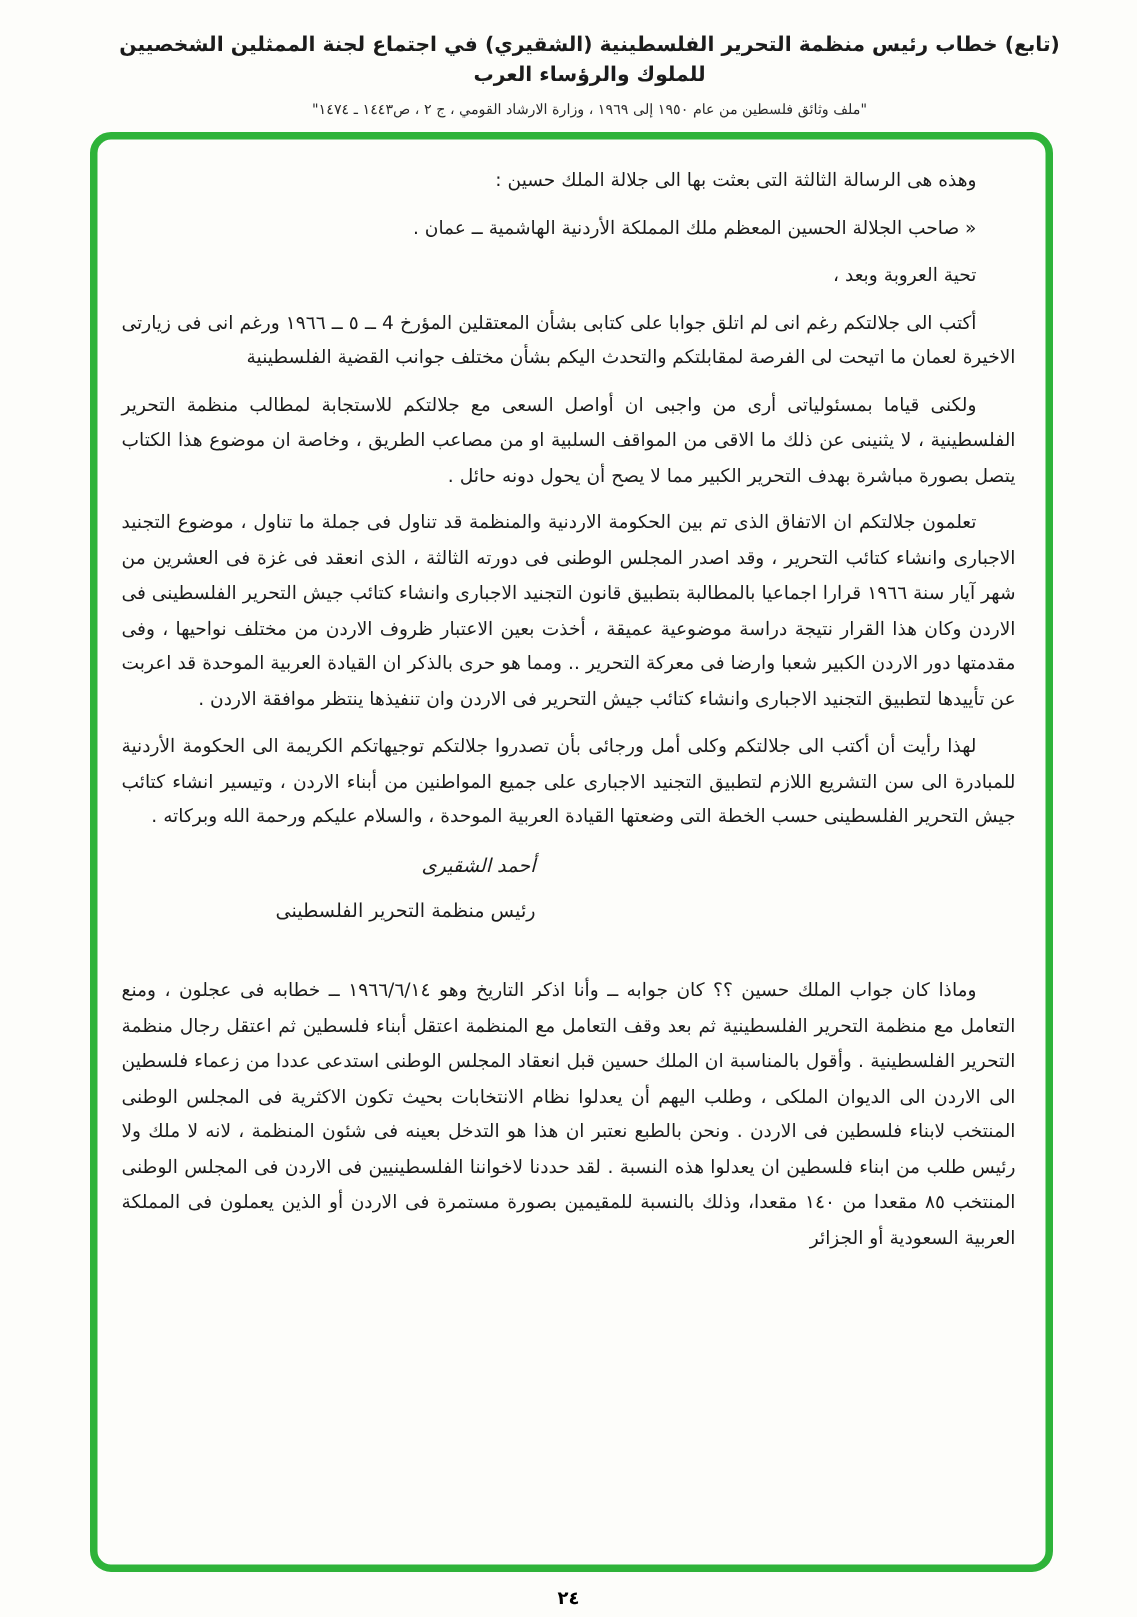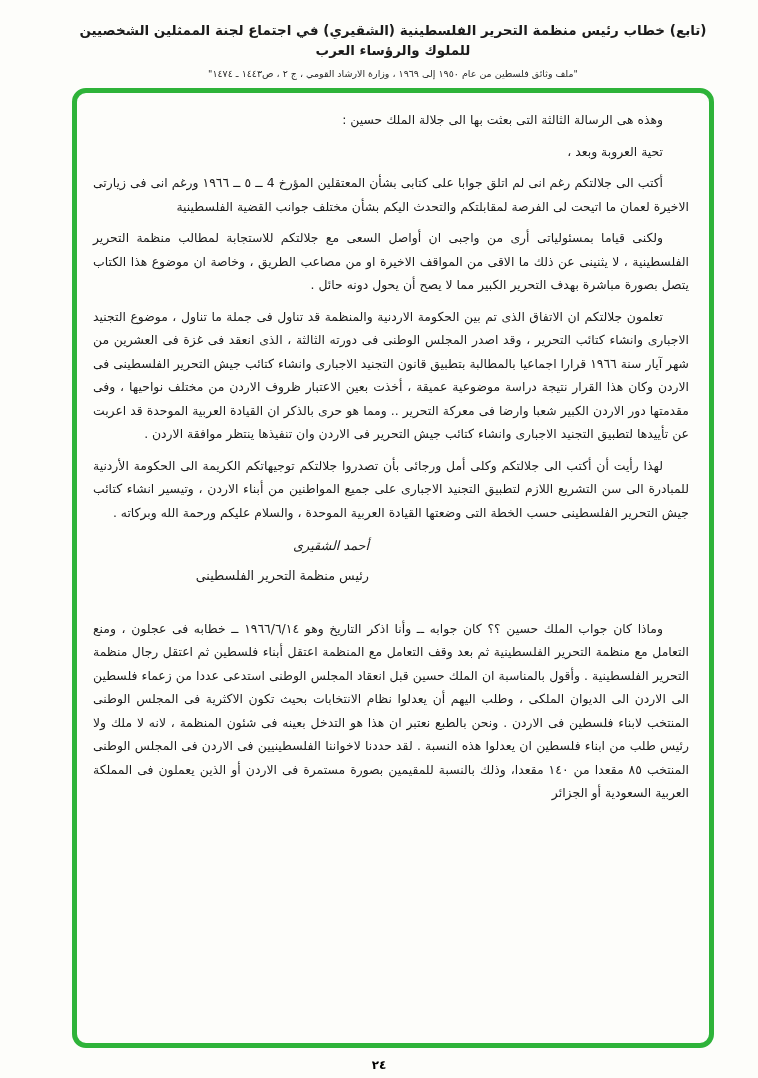--- a/index.html
+++ b/index.html
@@ -25,21 +25,21 @@
     line-height:1.5;
     padding:0 30px;
   }
   .header-sub {
     font-size:9.5px;
     margin-top:7px;
     color:#2a2a2a;
   }
   .frame {
     position:absolute;
-    left:72px;
+    left:60px;
     top:88px;
     width:642px;
     height:960px;
     border:5px solid var(--frame-green, #2eb339);
     border-radius:14px;
     padding:15px 20px 8px 16px;
     overflow:hidden;
     background:#fdfdfa;
   }
   .content {
@@ -78,23 +78,24 @@
 
   <div class="header">
     <div class="header-title">(تابع) خطاب رئيس منظمة التحرير الفلسطينية (الشقيري) في اجتماع لجنة الممثلين الشخصيين للملوك والرؤساء العرب</div>
     <div class="header-sub">"ملف وثائق فلسطين من عام ١٩٥٠ إلى ١٩٦٩ ، وزارة الارشاد القومي ، ج ٢ ، ص١٤٤٣ ـ ١٤٧٤"</div>
   </div>
 
   <div class="frame">
     <div class="content">
 
       <p>وهذه هى الرسالة الثالثة التى بعثت بها الى جلالة الملك حسين :</p>
+      <p>« صاحب الجلالة الحسين المعظم ملك المملكة الأردنية الهاشمية ــ عمان .</p>
       <p>تحية العروبة وبعد ،</p>
       <p>أكتب الى جلالتكم رغم انى لم اتلق جوابا على كتابى بشأن المعتقلين المؤرخ 4 ــ ٥ ــ ١٩٦٦ ورغم انى فى زيارتى الاخيرة لعمان ما اتيحت لى الفرصة لمقابلتكم والتحدث اليكم بشأن مختلف جوانب القضية الفلسطينية</p>
-      <p>ولكنى قياما بمسئولياتى أرى من واجبى ان أواصل السعى مع جلالتكم للاستجابة لمطالب منظمة التحرير الفلسطينية ، لا يثنينى عن ذلك ما الاقى من المواقف الاخيرة او من مصاعب الطريق ، وخاصة ان موضوع هذا الكتاب يتصل بصورة مباشرة بهدف التحرير الكبير مما لا يصح أن يحول دونه حائل .</p>
+      <p>ولكنى قياما بمسئولياتى أرى من واجبى ان أواصل السعى مع جلالتكم للاستجابة لمطالب منظمة التحرير الفلسطينية ، لا يثنينى عن ذلك ما الاقى من المواقف السلبية او من مصاعب الطريق ، وخاصة ان موضوع هذا الكتاب يتصل بصورة مباشرة بهدف التحرير الكبير مما لا يصح أن يحول دونه حائل .</p>
       <p>تعلمون جلالتكم ان الاتفاق الذى تم بين الحكومة الاردنية والمنظمة قد تناول فى جملة ما تناول ، موضوع التجنيد الاجبارى وانشاء كتائب التحرير ، وقد اصدر المجلس الوطنى فى دورته الثالثة ، الذى انعقد فى غزة فى العشرين من شهر آيار سنة ١٩٦٦ قرارا اجماعيا بالمطالبة بتطبيق قانون التجنيد الاجبارى وانشاء كتائب جيش التحرير الفلسطينى فى الاردن وكان هذا القرار نتيجة دراسة موضوعية عميقة ، أخذت بعين الاعتبار ظروف الاردن من مختلف نواحيها ، وفى مقدمتها دور الاردن الكبير شعبا وارضا فى معركة التحرير .. ومما هو حرى بالذكر ان القيادة العربية الموحدة قد اعربت عن تأييدها لتطبيق التجنيد الاجبارى وانشاء كتائب جيش التحرير فى الاردن وان تنفيذها ينتظر موافقة الاردن .</p>
       <p>لهذا رأيت أن أكتب الى جلالتكم وكلى أمل ورجائى بأن تصدروا جلالتكم توجيهاتكم الكريمة الى الحكومة الأردنية للمبادرة الى سن التشريع اللازم لتطبيق التجنيد الاجبارى على جميع المواطنين من أبناء الاردن ، وتيسير انشاء كتائب جيش التحرير الفلسطينى حسب الخطة التى وضعتها القيادة العربية الموحدة ، والسلام عليكم ورحمة الله وبركاته .</p>
 
       <div class="signature">
         <div class="sig-name">أحمد الشقيرى</div>
         <div class="sig-title">رئيس منظمة التحرير الفلسطينى</div>
       </div>
 
       <p>وماذا كان جواب الملك حسين ؟؟ كان جوابه ــ وأنا اذكر التاريخ وهو ١٩٦٦/٦/١٤ ــ خطابه فى عجلون ، ومنع التعامل مع منظمة التحرير الفلسطينية ثم بعد وقف التعامل مع المنظمة اعتقل أبناء فلسطين ثم اعتقل رجال منظمة التحرير الفلسطينية . وأقول بالمناسبة ان الملك حسين قبل انعقاد المجلس الوطنى استدعى عددا من زعماء فلسطين الى الاردن الى الديوان الملكى ، وطلب اليهم أن يعدلوا نظام الانتخابات بحيث تكون الاكثرية فى المجلس الوطنى المنتخب لابناء فلسطين فى الاردن . ونحن بالطبع نعتبر ان هذا هو التدخل بعينه فى شئون المنظمة ، لانه لا ملك ولا رئيس طلب من ابناء فلسطين ان يعدلوا هذه النسبة . لقد حددنا لاخواننا الفلسطينيين فى الاردن فى المجلس الوطنى المنتخب ٨٥ مقعدا من ١٤٠ مقعدا، وذلك بالنسبة للمقيمين بصورة مستمرة فى الاردن أو الذين يعملون فى المملكة العربية السعودية أو الجزائر</p>
 

